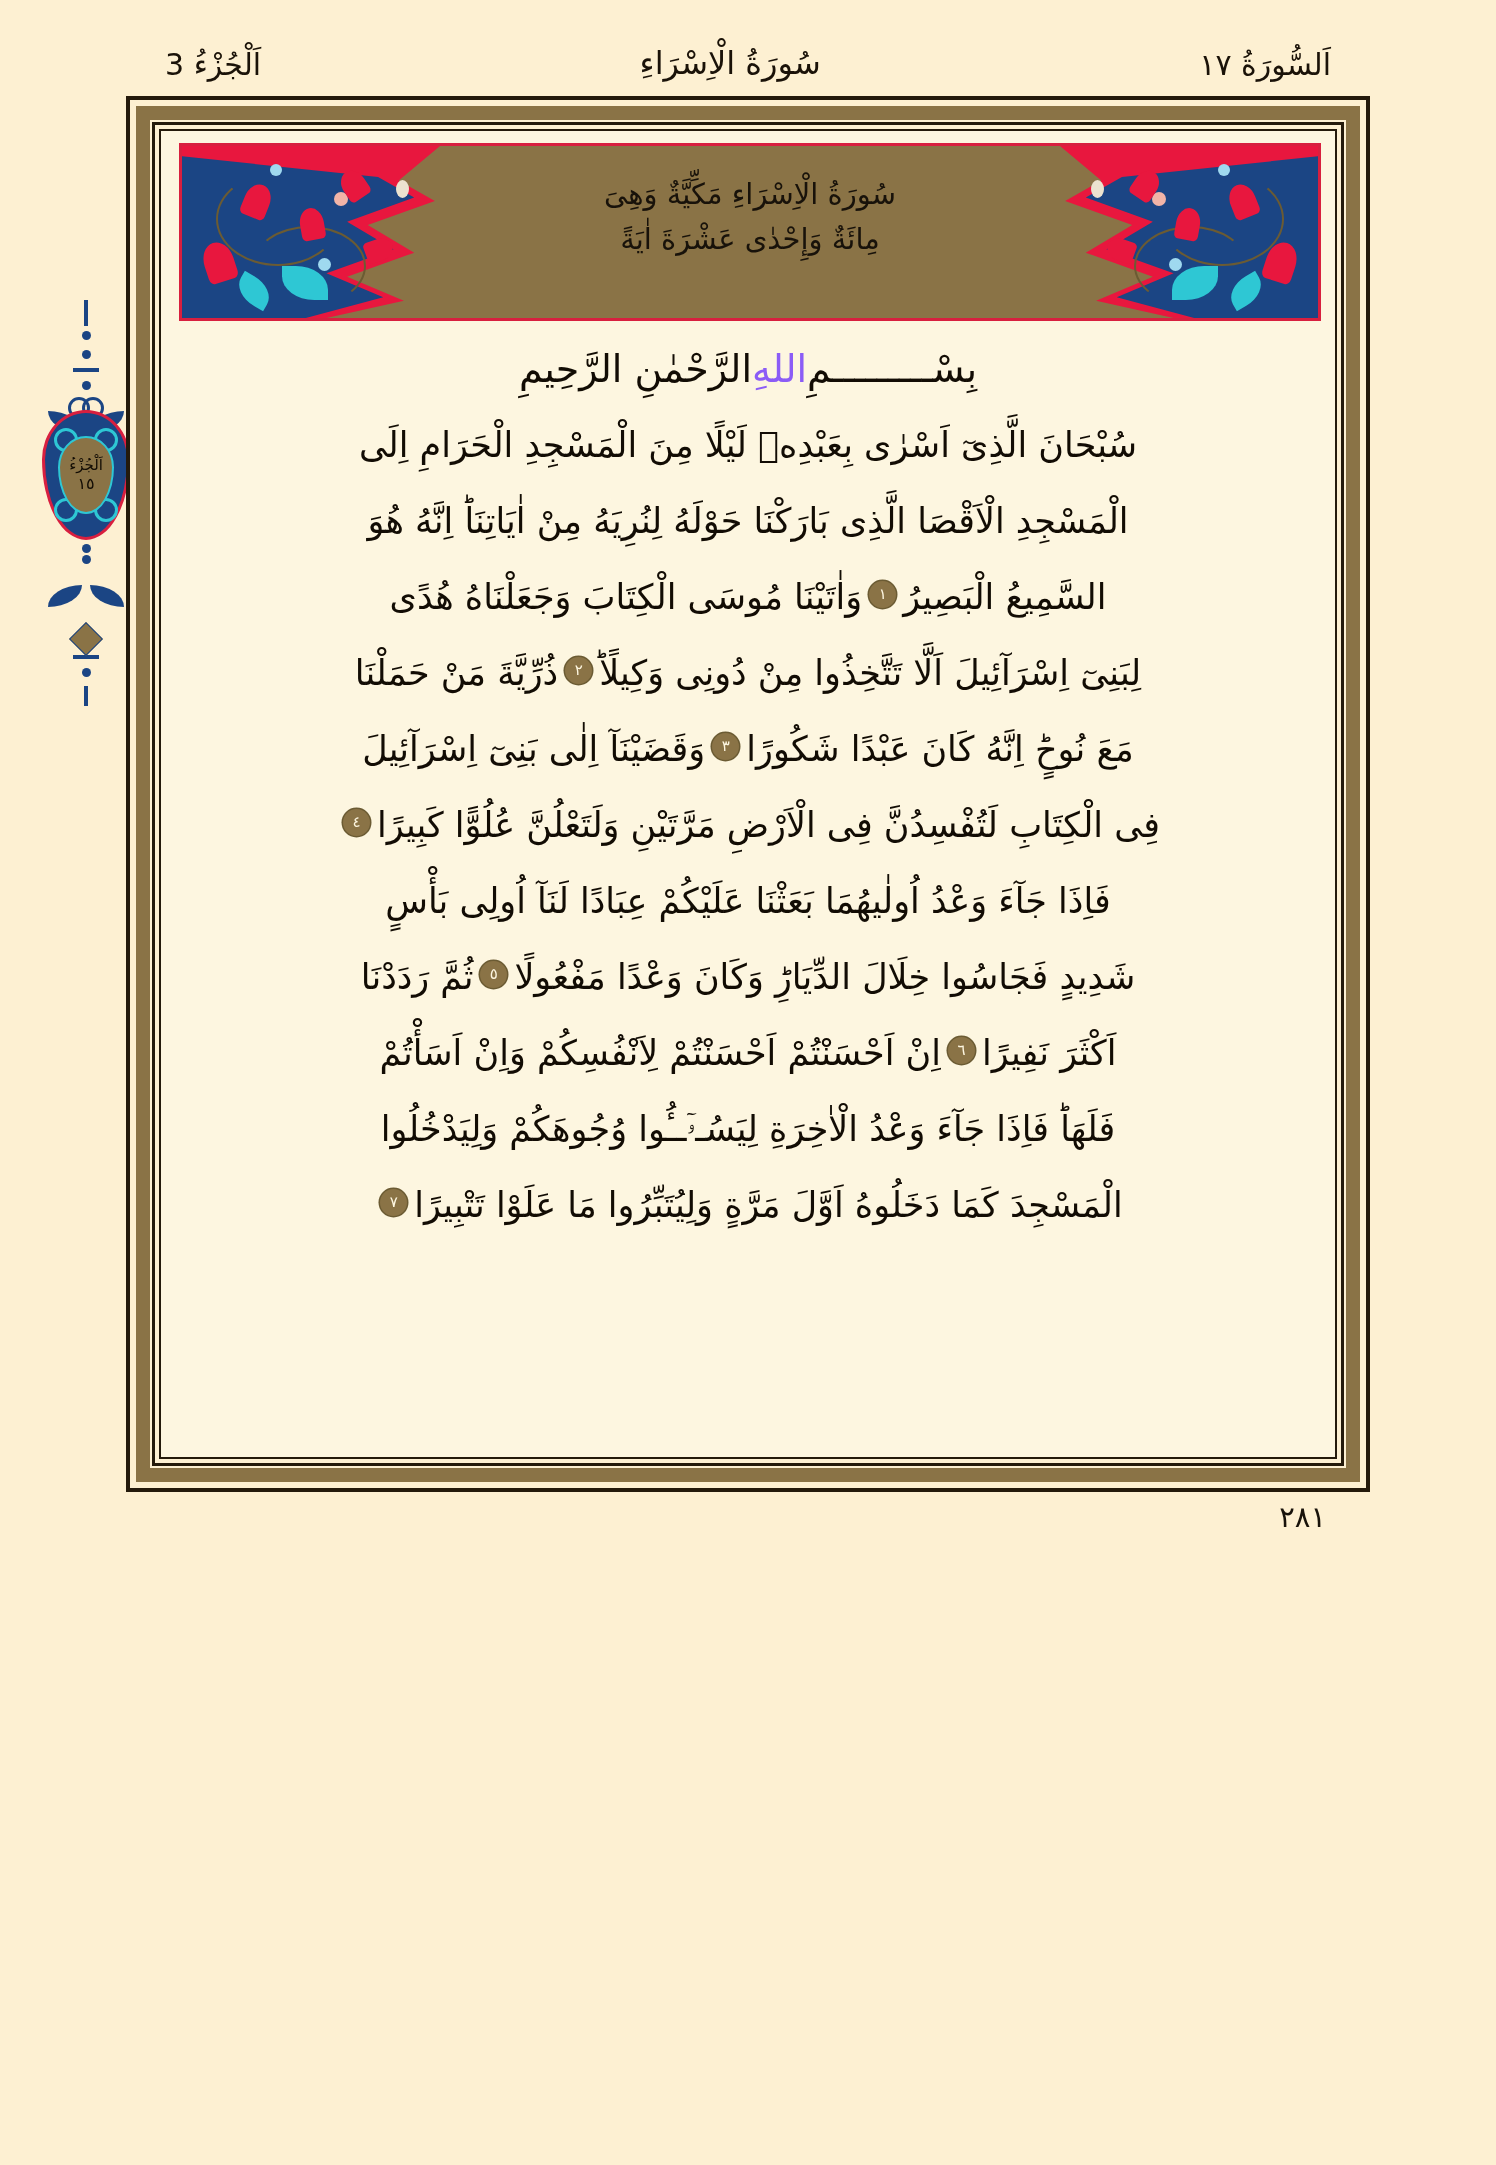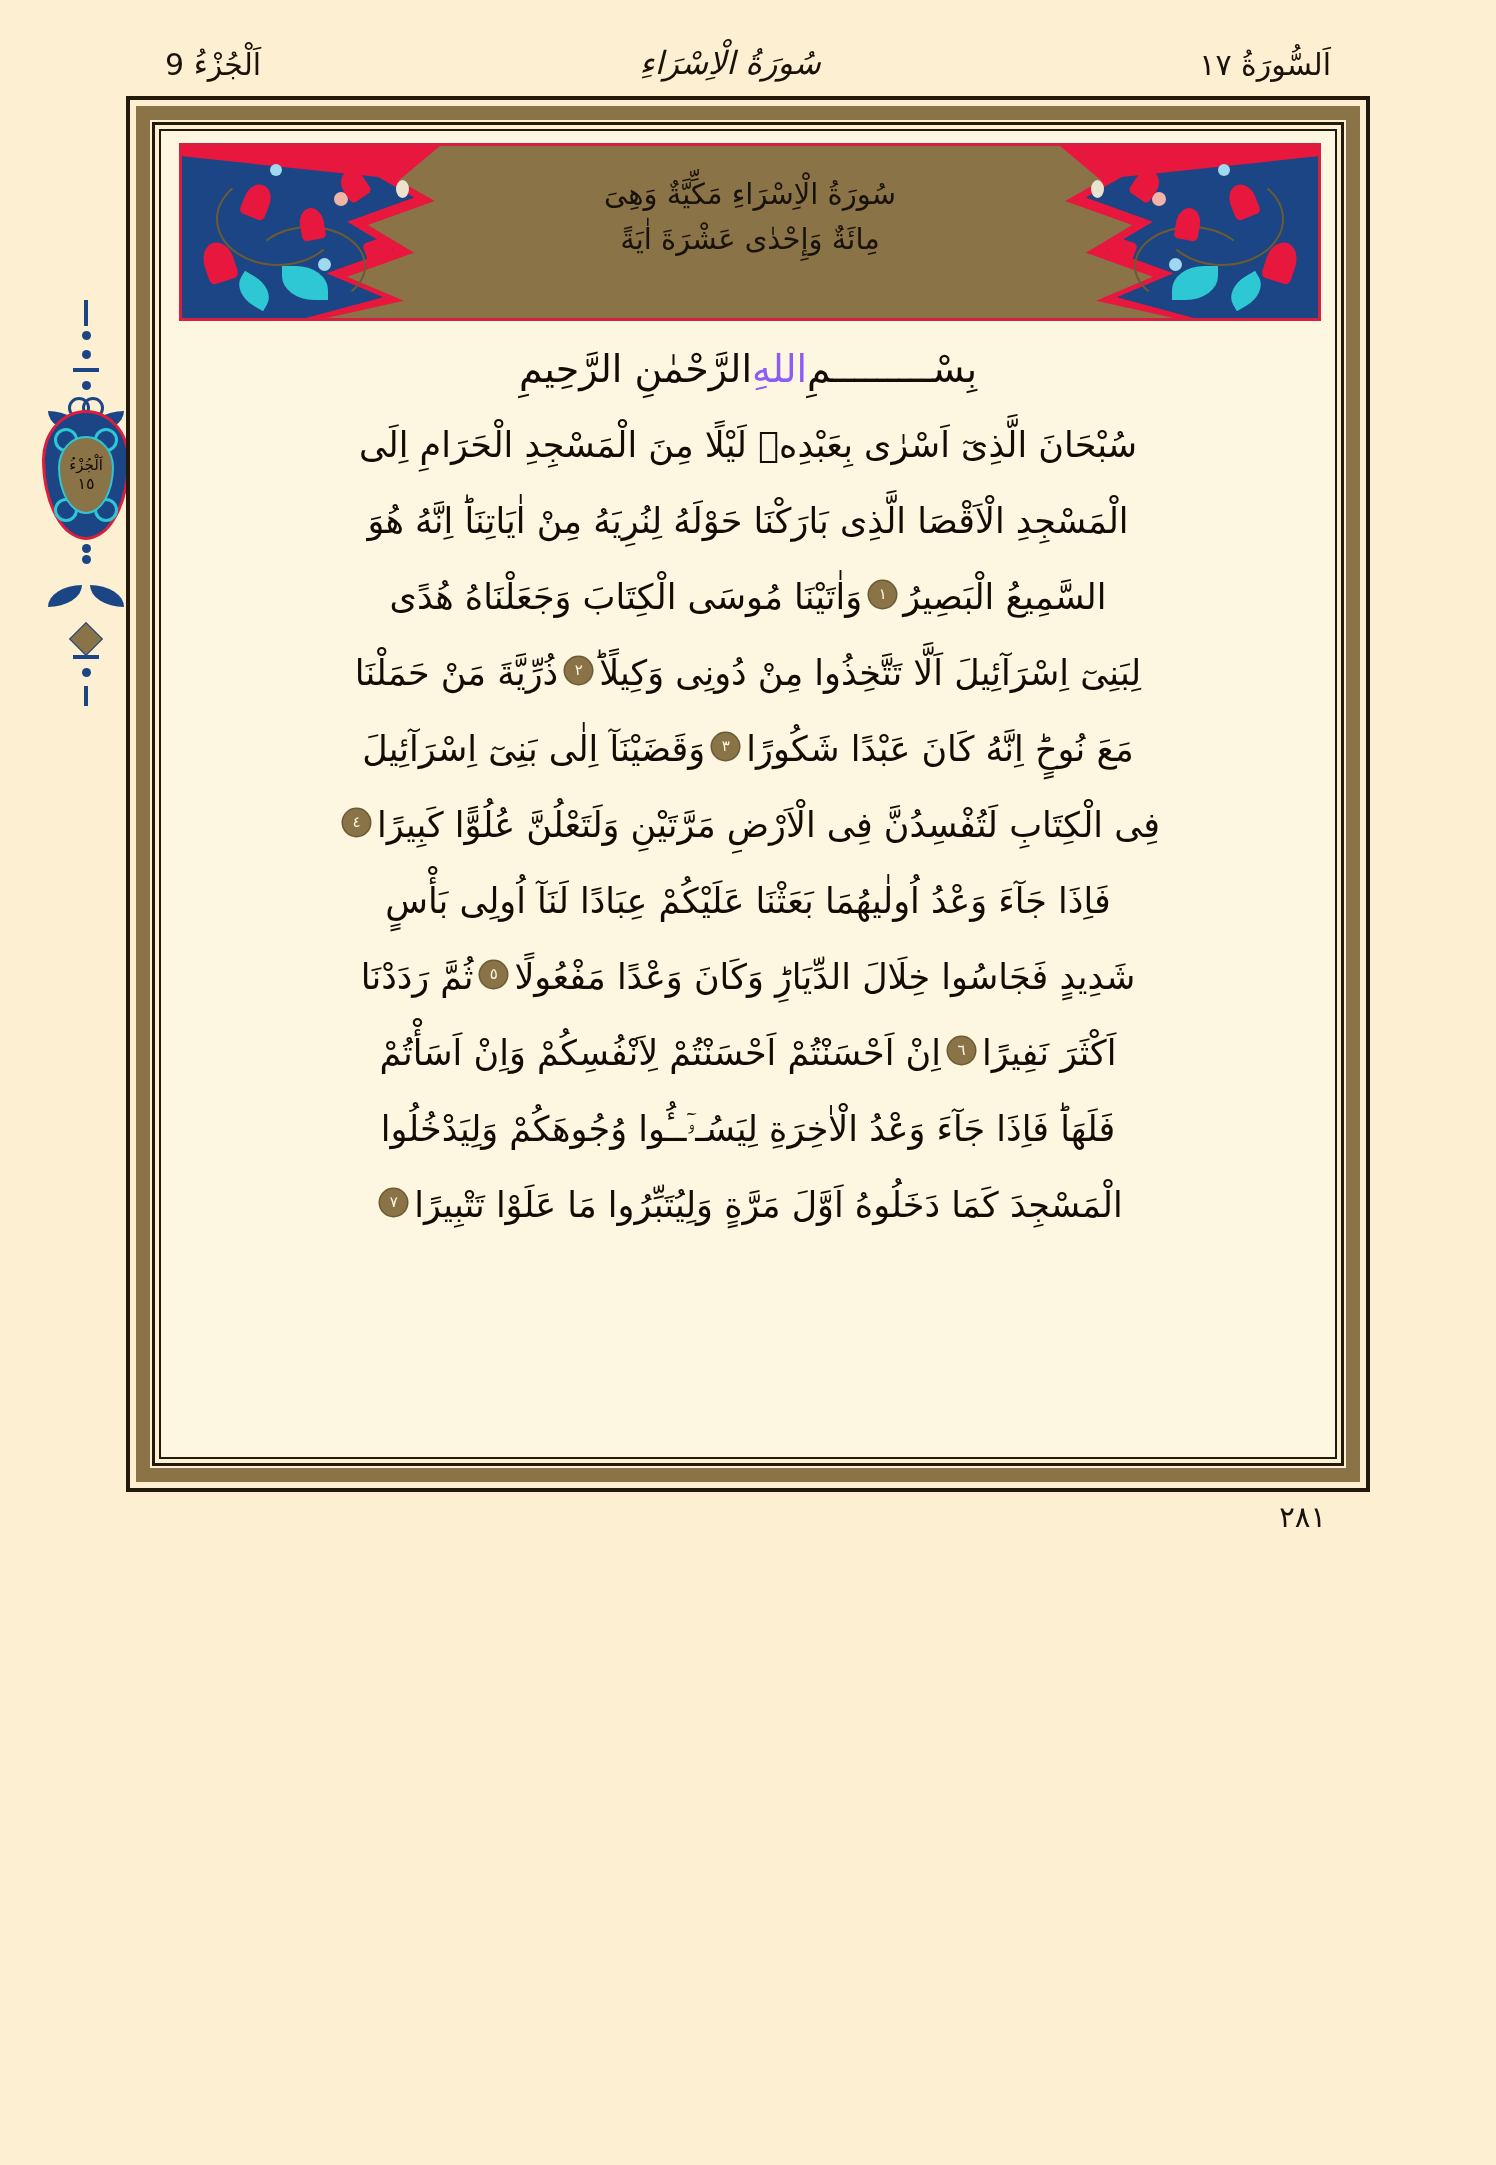--- a/index.html
+++ b/index.html
@@ -16,21 +16,21 @@
     position:absolute;top:34px;left:0;width:1496px;height:60px;
     display:flex;align-items:center;justify-content:space-between;
     padding:0 165px;box-sizing:border-box;
     direction:rtl;
   }
   .hdr-text{
     font-family:"DejaVu Sans","Liberation Sans",sans-serif;
     font-size:30px;color:#1a1208;white-space:nowrap;
     line-height:1.1;
   }
-  .hdr-center{font-size:32px;font-style:italic;}
+  .hdr-center{font-size:32px;}
 
   
   .frame-outer{
     position:absolute;left:126px;top:96px;
     width:1244px;height:1396px;
     border:4px solid #241a0b;
     background:#fdf0d2;
     box-sizing:border-box;
   }
   .frame-band{
@@ -188,21 +188,21 @@
     font-family:"DejaVu Sans","Liberation Sans",sans-serif;
     font-size:29px;color:#18120a;text-align:center;
   }
 </style>
 </head>
 <body>
 
 <div class="page-header">
   <div class="hdr-text">اَلسُّورَةُ ١٧</div>
   <div class="hdr-text hdr-center">سُورَةُ الْاِسْرَاءِ</div>
-  <div class="hdr-text">اَلْجُزْءُ 9</div>
+  <div class="hdr-text">اَلْجُزْءُ 3</div>
 </div>
 
 <div class="side-orn">
   <div class="orn-stack" style="top:0;">
     <div class="orn-bar" style="height:26px;"></div>
     <div class="orn-dot"></div>
     <div class="orn-dot"></div>
     <div class="orn-hbar"></div>
     <div class="orn-dot"></div>
     <div class="orn-palm">

